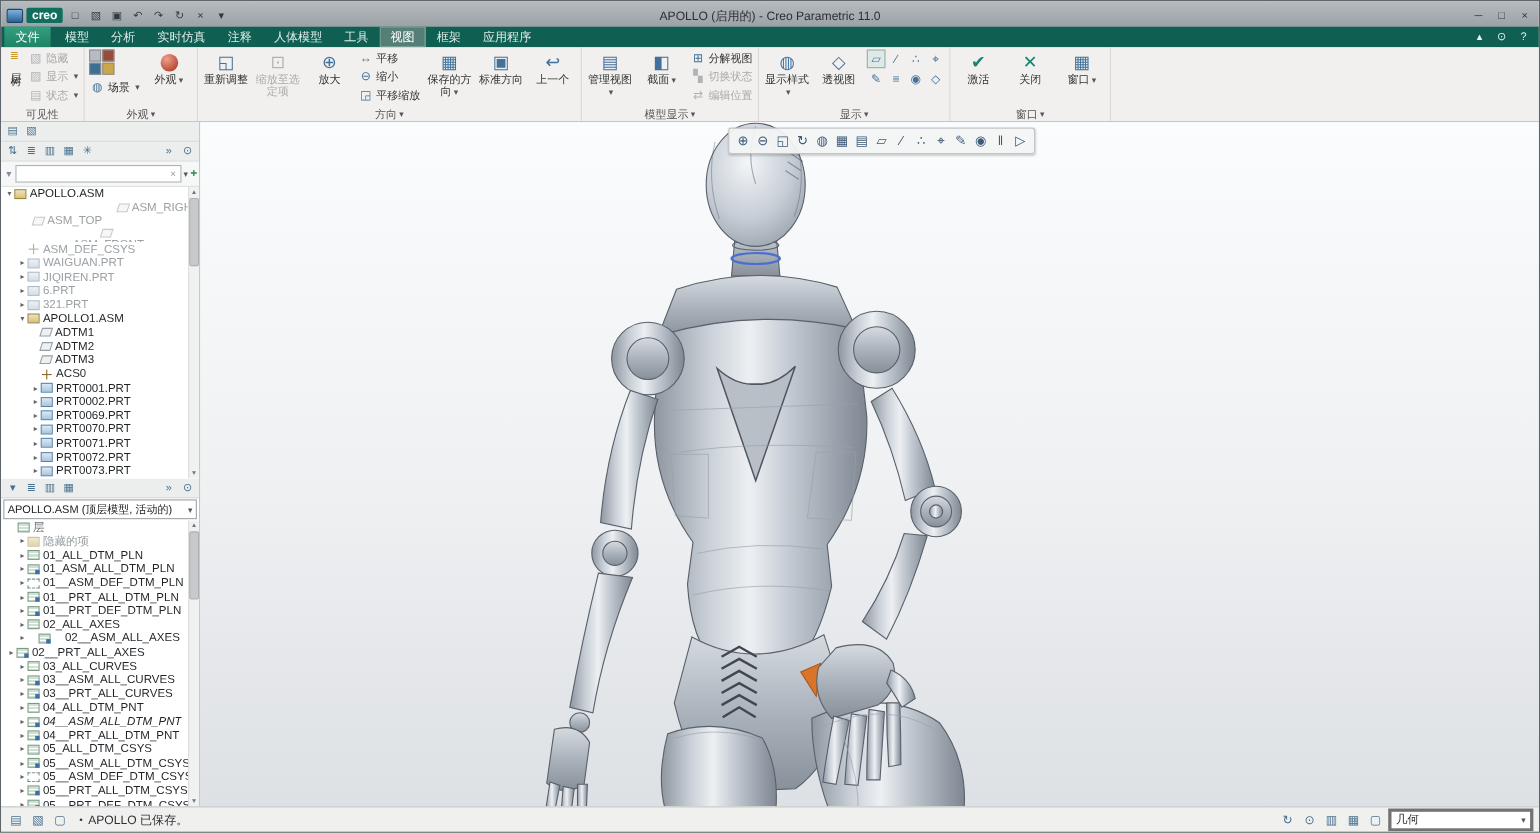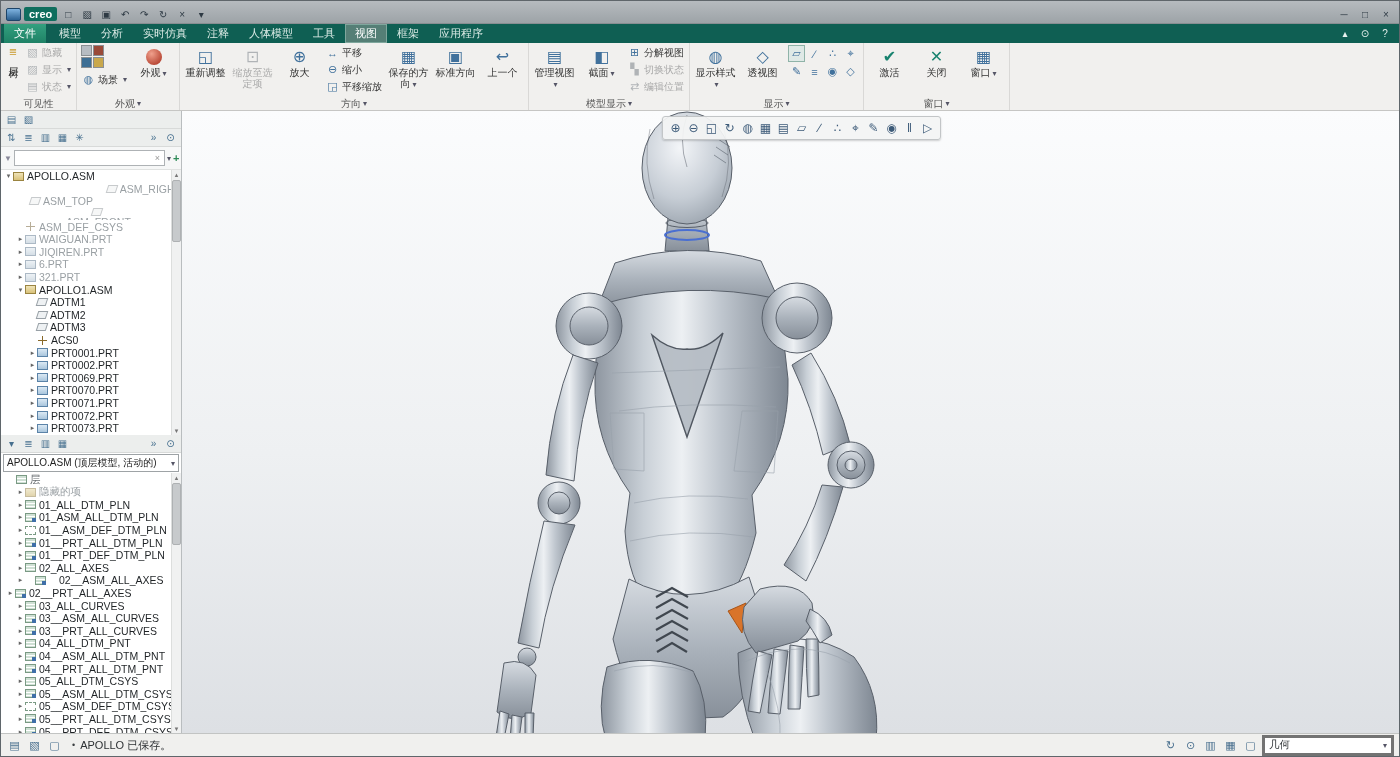--- a/index.html
+++ b/index.html
@@ -133,20 +133,21 @@
         <span class="qbtn c-teal">
           <span class="glyph">↻</span>
         </span>
         <span class="qbtn">
           <span class="glyph">×</span>
         </span>
         <span class="qbtn">
           <span class="glyph">▾</span>
         </span>
     </div>
+    <div class="title">APOLLO (启用的) - Creo Parametric 11.0</div>
     <div class="win-controls">
       <span class="qbtn">
           <span class="glyph">─</span>
         </span>
         <span class="qbtn">
           <span class="glyph">□</span>
         </span>
         <span class="qbtn">
           <span class="glyph">×</span>
         </span>
@@ -646,21 +647,21 @@
           <div class="trow" style="padding-left: 15px;">
             <span class="twisty">▸</span>
             <span class="ticon icon-layer-rule"></span>
             <span class="tlabel">03__PRT_ALL_CURVES</span>
           </div>
           <div class="trow" style="padding-left: 15px;">
             <span class="twisty">▸</span>
             <span class="ticon icon-layer"></span>
             <span class="tlabel">04_ALL_DTM_PNT</span>
           </div>
-          <div class="trow" style="padding-left: 15px;">
+          <div class="trow" style="padding-left: 15px; font-style: italic;">
             <span class="twisty">▸</span>
             <span class="ticon icon-layer-rule"></span>
             <span class="tlabel">04__ASM_ALL_DTM_PNT</span>
           </div>
           <div class="trow" style="padding-left: 15px;">
             <span class="twisty">▸</span>
             <span class="ticon icon-layer-rule"></span>
             <span class="tlabel">04__PRT_ALL_DTM_PNT</span>
           </div>
           <div class="trow" style="padding-left: 15px;">

